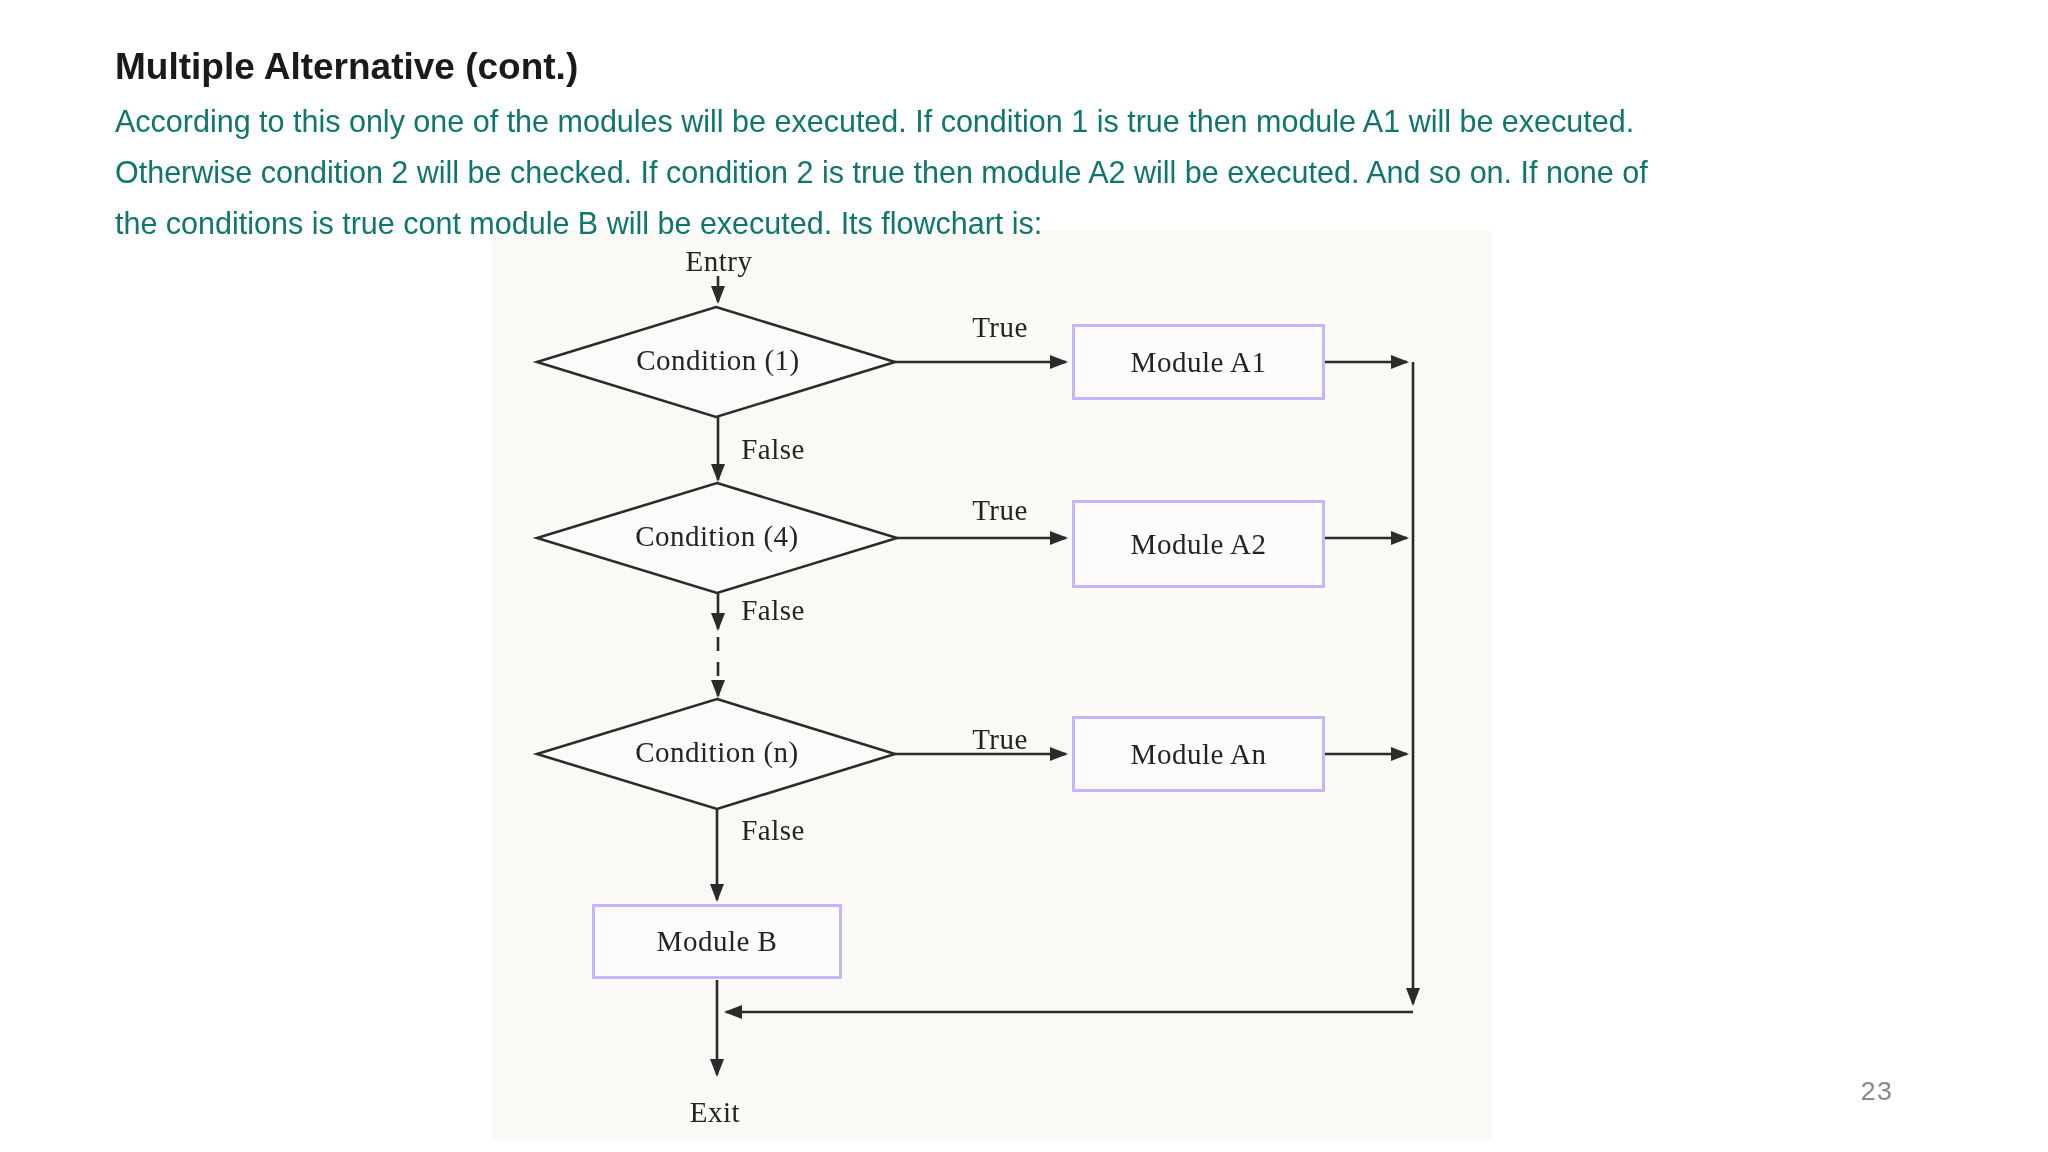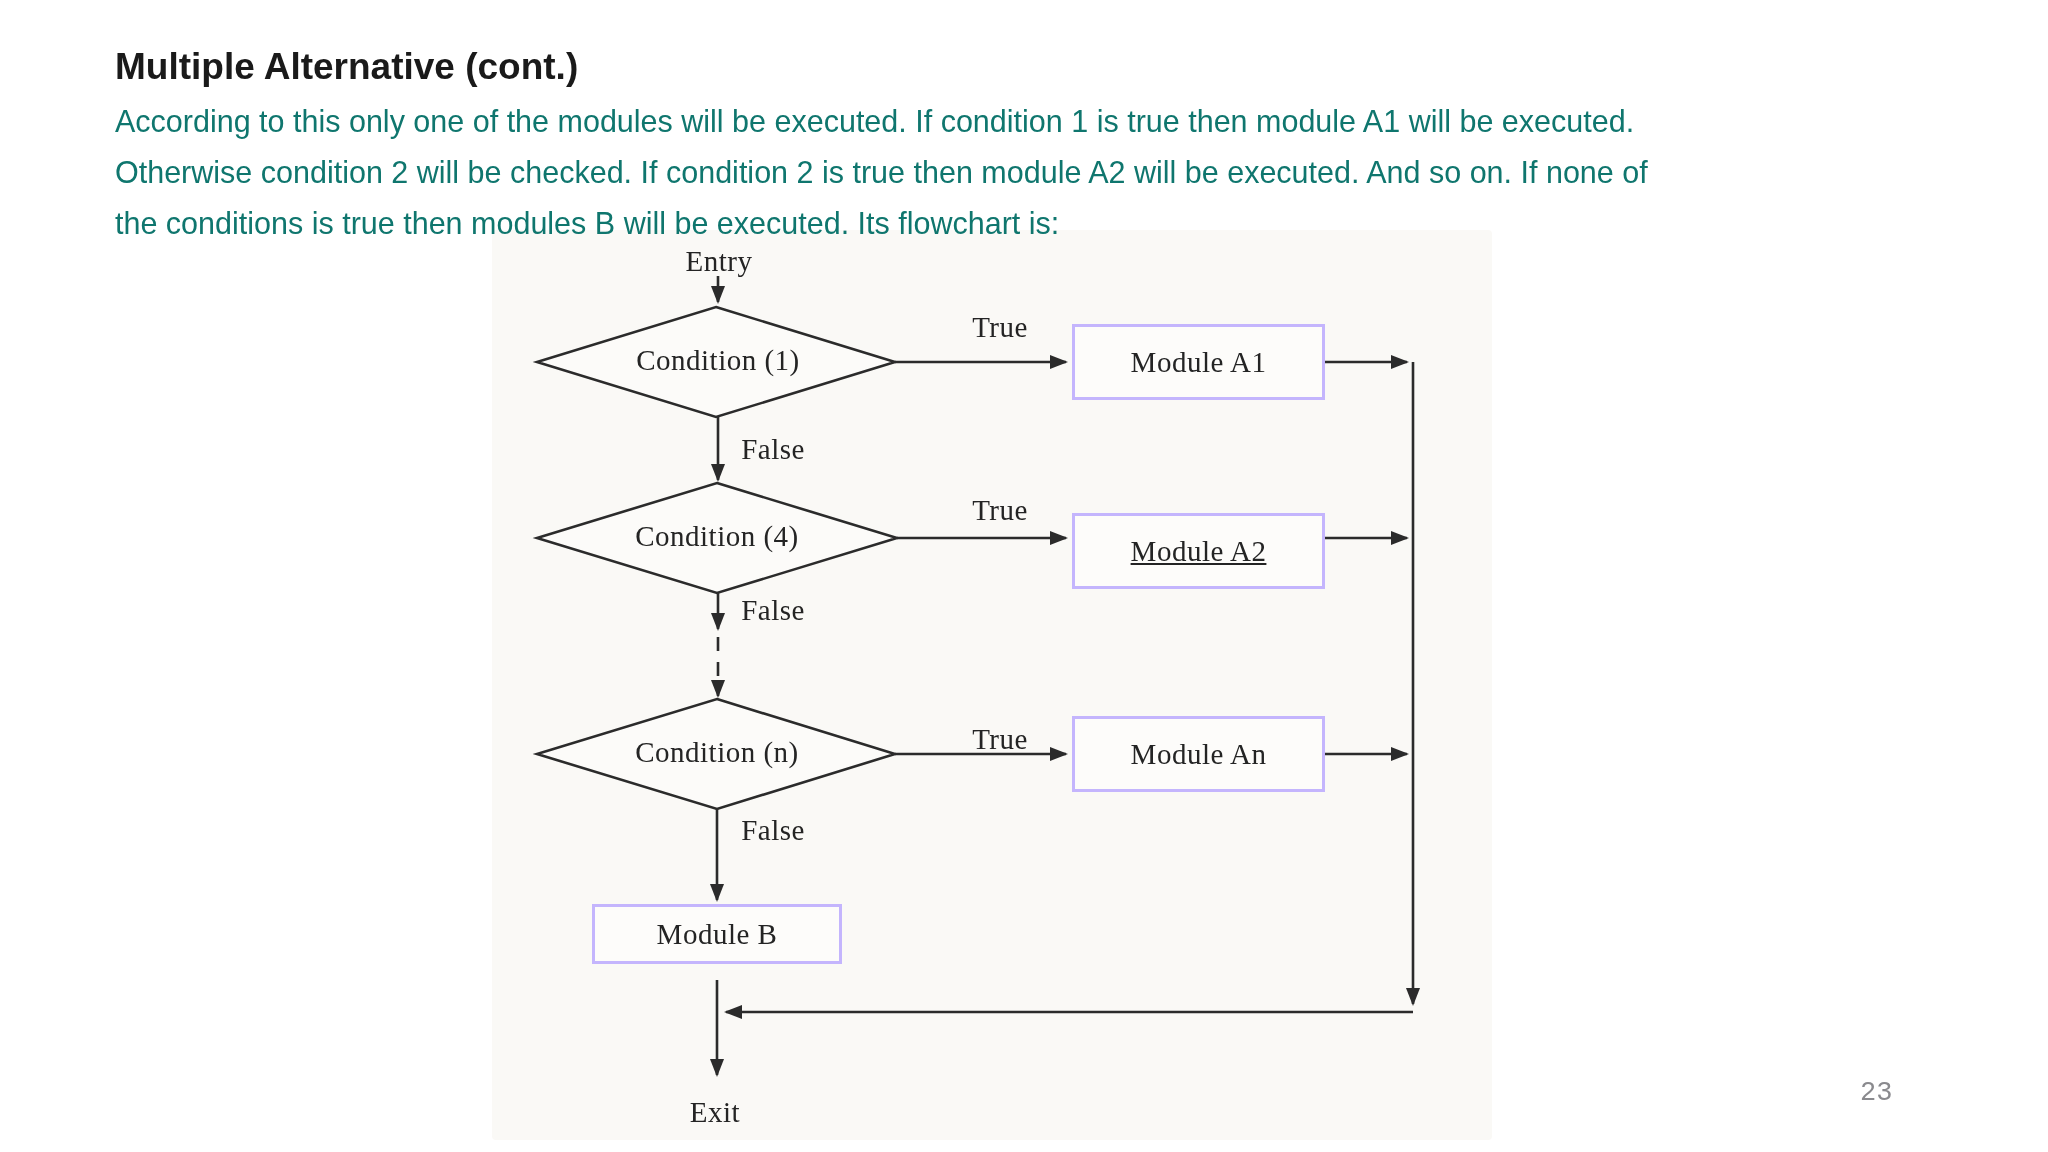--- a/index.html
+++ b/index.html
@@ -29,42 +29,42 @@
     font-family:"Liberation Serif","DejaVu Serif",serif;
     font-size:29px;color:#242424;letter-spacing:0.5px;white-space:nowrap;
   }
   .module-box{
     position:absolute;box-sizing:border-box;border:3px solid #c4b5fd;background:#fdfcfa;
     display:flex;align-items:center;justify-content:center;
     font-family:"Liberation Serif","DejaVu Serif",serif;
     font-size:29px;color:#242424;letter-spacing:0.5px;
   }
   .box-a1{left:1072px;top:324px;width:253px;height:76px;}
-  .box-a2{left:1072px;top:513px;width:253px;height:76px;text-decoration:underline;}
+  .box-a2{left:1072px;top:500px;width:253px;height:88px;}
   .box-an{left:1072px;top:716px;width:253px;height:76px;}
-  .box-b{left:592px;top:904px;width:250px;height:60px;}
+  .box-b{left:592px;top:904px;width:250px;height:75px;}
   .page-number{
     position:absolute;left:1860px;top:1078px;font-size:27px;
     color:var(--color-page-number,#8a8a8e);
     font-family:Liberation Mono, monospace;
   }
 </style>
 </head>
 <body>
 
 <div class="slide">
 
   <div class="scan-tint"></div>
 
   <div class="title">Multiple Alternative (cont.)</div>
 
   <div class="body-text">
     <div>According to this only one of the modules will be executed. If condition 1 is true then module A1 will be executed.</div>
     <div>Otherwise condition 2 will be checked. If condition 2 is true then module A2 will be executed. And so on. If none of</div>
-    <div>the conditions is true then modules B will be executed. Its flowchart is:</div>
+    <div>the conditions is true cont module B will be executed. Its flowchart is:</div>
   </div>
 
   <svg class="fc-svg" viewBox="0 0 2048 1152">
     <defs>
       <marker id="ah" markerUnits="userSpaceOnUse" markerWidth="20" markerHeight="16" refX="16" refY="7" orient="auto">
         <path d="M0,0 L18,7 L0,14 z" fill="#2b2b2b"></path>
       </marker>
     </defs>
 
     <line class="fc-line" x1="718" y1="276" x2="718" y2="302" marker-end="url(#ah)"></line>

